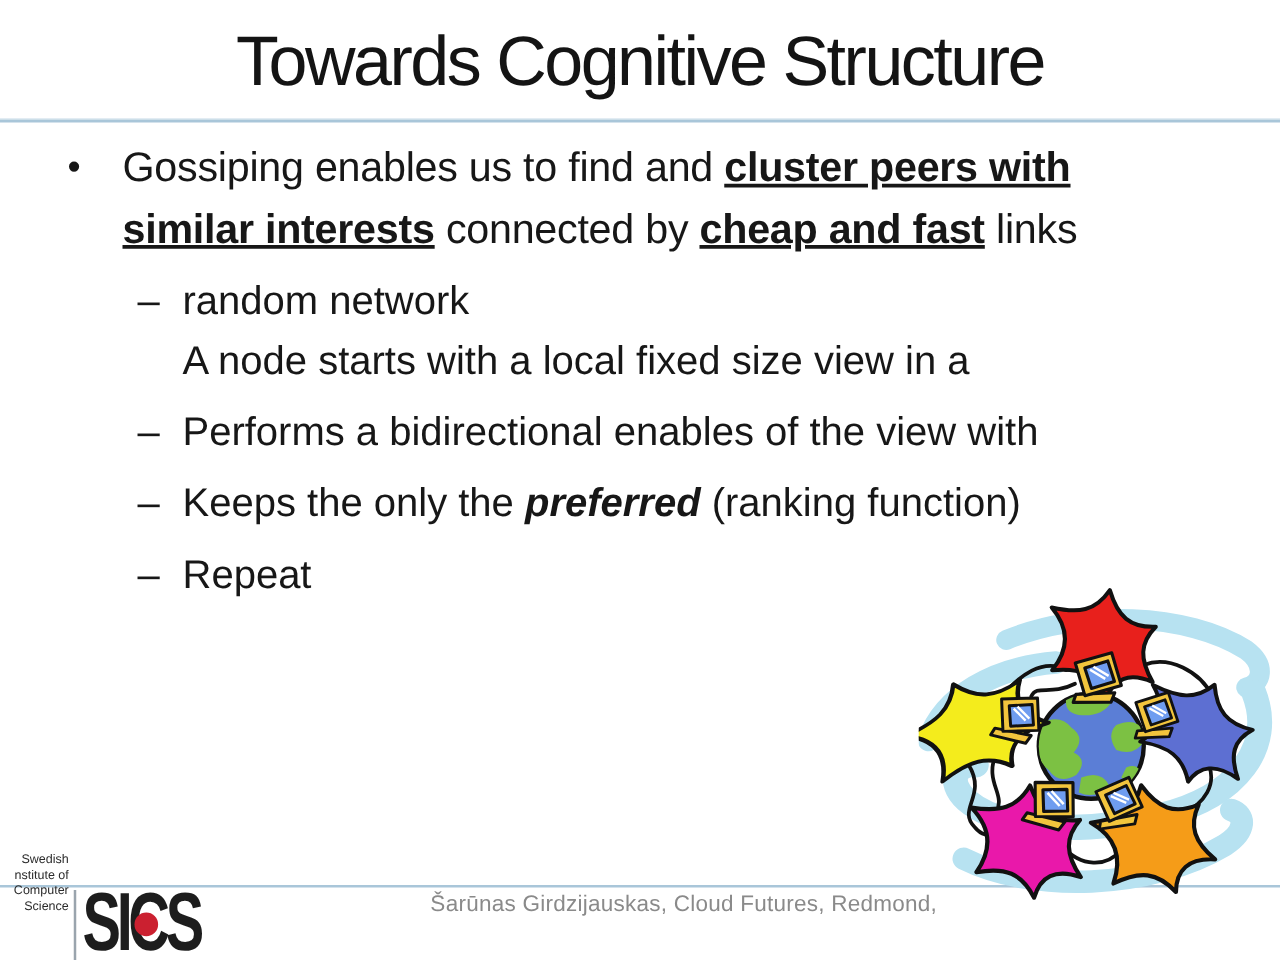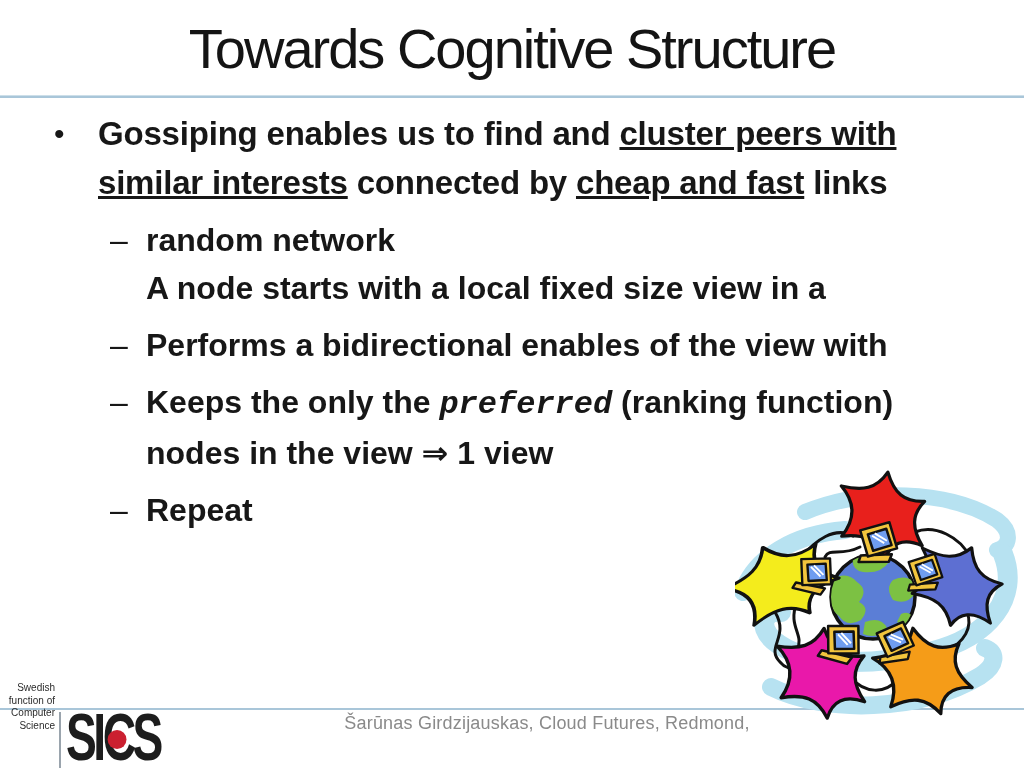--- a/index.html
+++ b/index.html
@@ -20,23 +20,23 @@
   }
   
   .content{position:absolute; top:109px; left:0; width:100%;}
   .item{position:relative;}
   .item.l1{padding-left:98px; font-size:33px; line-height:49px; letter-spacing:-0.2px;}
   .item.l2{padding-left:146px; font-size:32px; line-height:48px; margin-top:9px;}
   .item .marker{position:absolute; top:0;}
   .item.l1 .marker{left:54px; font-size:30px;}
   .item.l2 .marker{left:110px;}
   .tline{white-space:nowrap;}
-  .seg-n{font-weight:bold;}
+  .seg-n{font-weight:normal;}
   .seg-b{font-weight:bold;text-decoration:underline;}
-  .seg-bi{font-weight:bold; font-style:italic;font-family:Liberation Mono, monospace;}
+  .seg-bi{font-weight:bold; font-style:italic;}
   
   .footer-rule{
     position:absolute; top:708px; left:0; width:100%; height:2px; z-index:1;
   }
   .footer-text{
     position:absolute; top:712px; left:0; width:100%; text-align:center;
     font-size:18px; line-height:22px; color:#8a8a8a; z-index:0; letter-spacing:0.2px;padding-left:35px;
   }
   
   .org{
@@ -76,21 +76,20 @@
         <div class="tline"><span class="seg-n">random network</span></div>
         <div class="tline"><span class="seg-n">A node starts with a local fixed size view in a</span></div>
       </div>
       <div class="item l2">
         <span class="marker">–</span>
         <div class="tline"><span class="seg-n">Performs a bidirectional enables of the view with</span></div>
       </div>
       <div class="item l2">
         <span class="marker">–</span>
         <div class="tline"><span class="seg-n">Keeps the only the </span><span class="seg-bi">preferred</span><span class="seg-n"> (ranking function)</span></div>
-        <div class="tline"><span class="seg-n">nodes in the view ⇒ 1 view</span></div>
       </div>
       <div class="item l2">
         <span class="marker">–</span>
         <div class="tline"><span class="seg-n">Repeat</span></div>
       </div>
     </div>
 
   <svg class="clipart" viewBox="0 0 290 260" xmlns="http://www.w3.org/2000/svg" style="--cbody: #f2c53d; --cscreen: #6f9df0;">
     <defs>
       <path id="star" d="M0,-46 C10,-24 22,-16 44,-20 C32,-4 34,10 48,28 C26,22 14,30 10,48 C-2,28 -16,24 -40,30 C-28,10 -30,-8 -48,-24 C-24,-22 -10,-26 0,-46 Z" stroke="#111" stroke-width="3.5" stroke-linejoin="round"></path>
@@ -156,20 +155,20 @@
   </svg>
 
   <div class="footer-rule" style="background: rgb(169, 198, 217);"></div>
 
   <div class="footer-text" style="color: rgb(138, 138, 138);">
     <div>Šarūnas Girdzijauskas, Cloud Futures, Redmond,</div>
   </div>
 
   <div class="org">
     <div>Swedish</div>
-    <div>function of</div>
+    <div>nstitute of</div>
     <div>Computer</div>
     <div>Science</div>
   </div>
   <div class="logo-sep"></div>
   <div class="brand"><span>SI</span><span class="c"><span>C</span><span class="dot" style="background: rgb(203, 32, 48);"></span></span><span>S</span></div>
 
 </div>
 
 </body></html>

